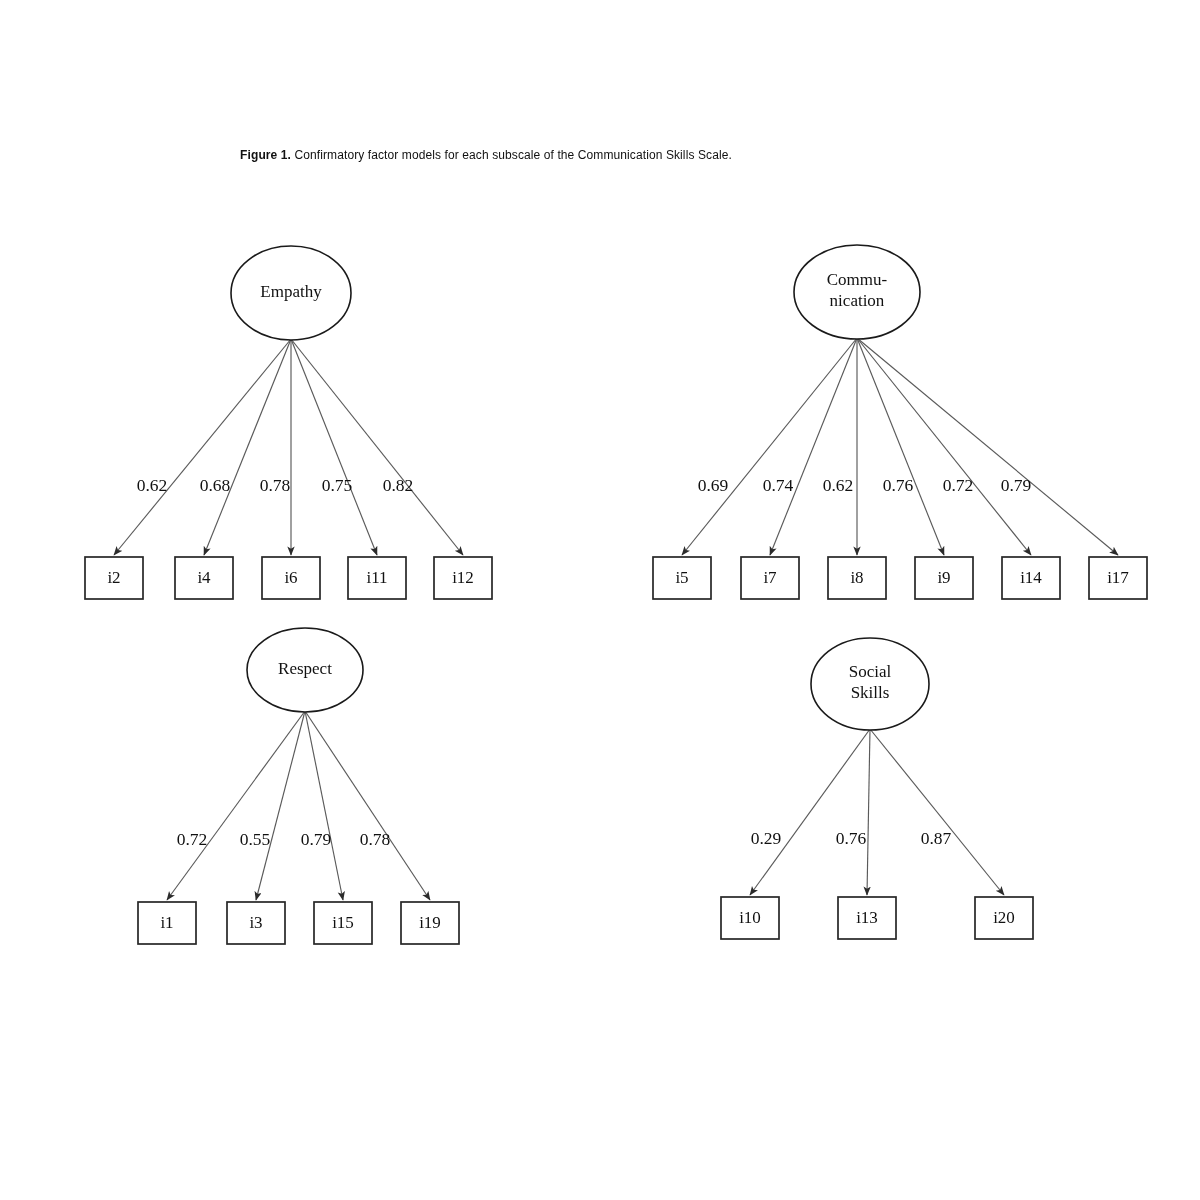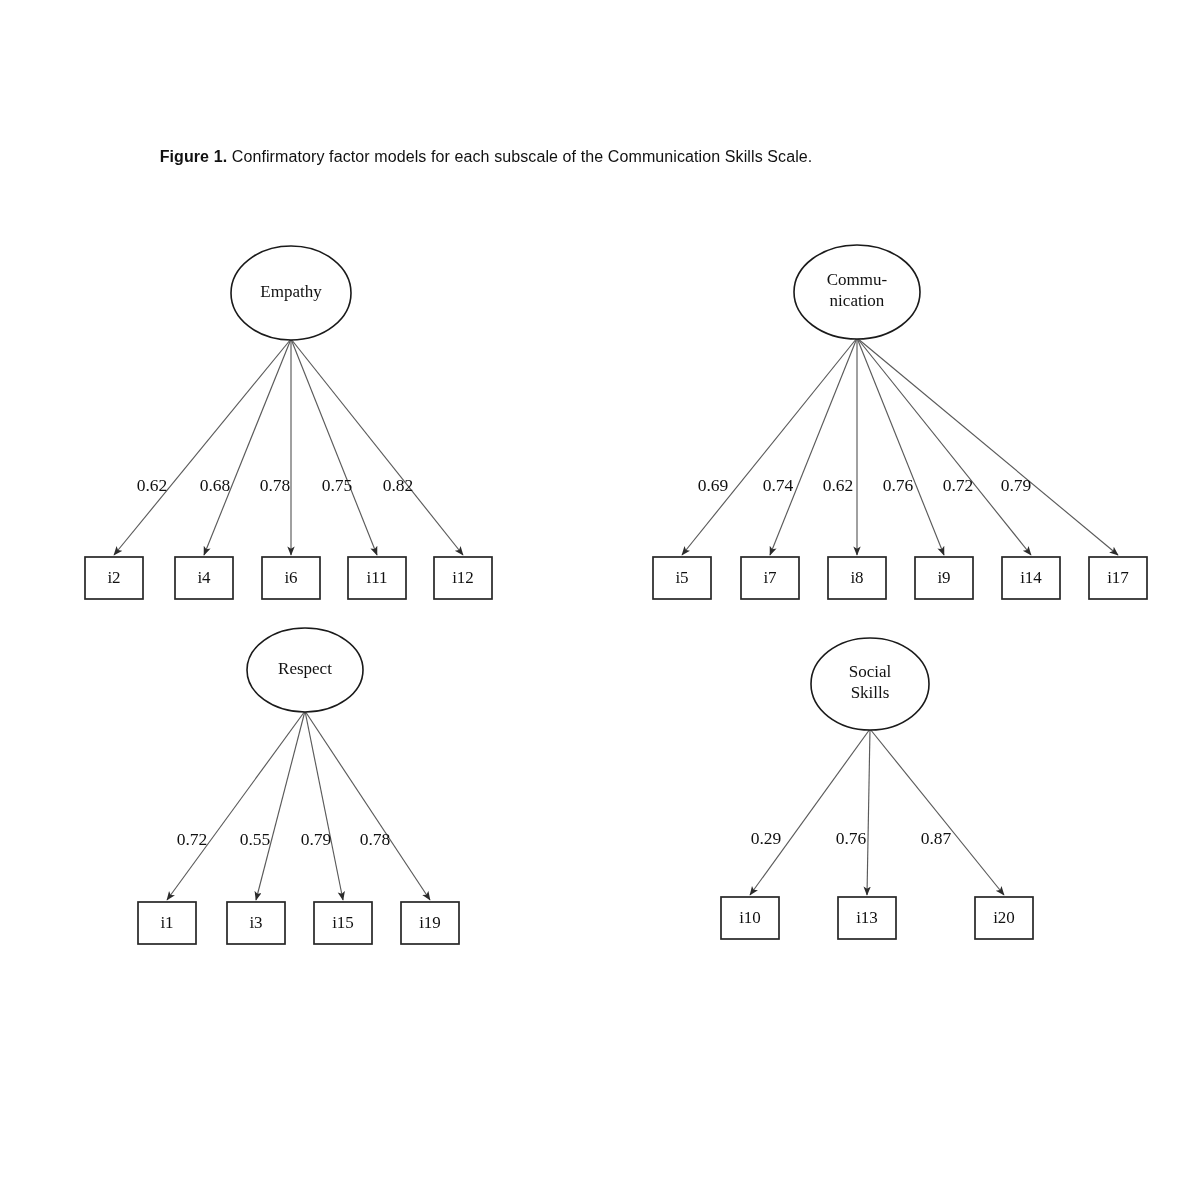--- a/index.html
+++ b/index.html
@@ -15,21 +15,21 @@
     font-family: "Liberation Serif", serif;
     overflow: hidden;
   }
   #figure-caption {
     position: absolute;
     left: 0;
     top: 148px;
     width: 972px;
     text-align: center;
     font-family: "Liberation Sans", sans-serif;
-    font-size: 16px;
+    font-size: 12px;
     color: #111111;
     letter-spacing: 0.1px;
   }
   #figure-caption .cap-label {
     font-weight: bold;
   }
   #diagram-svg {
     position: absolute;
     left: 0;
     top: 0;

